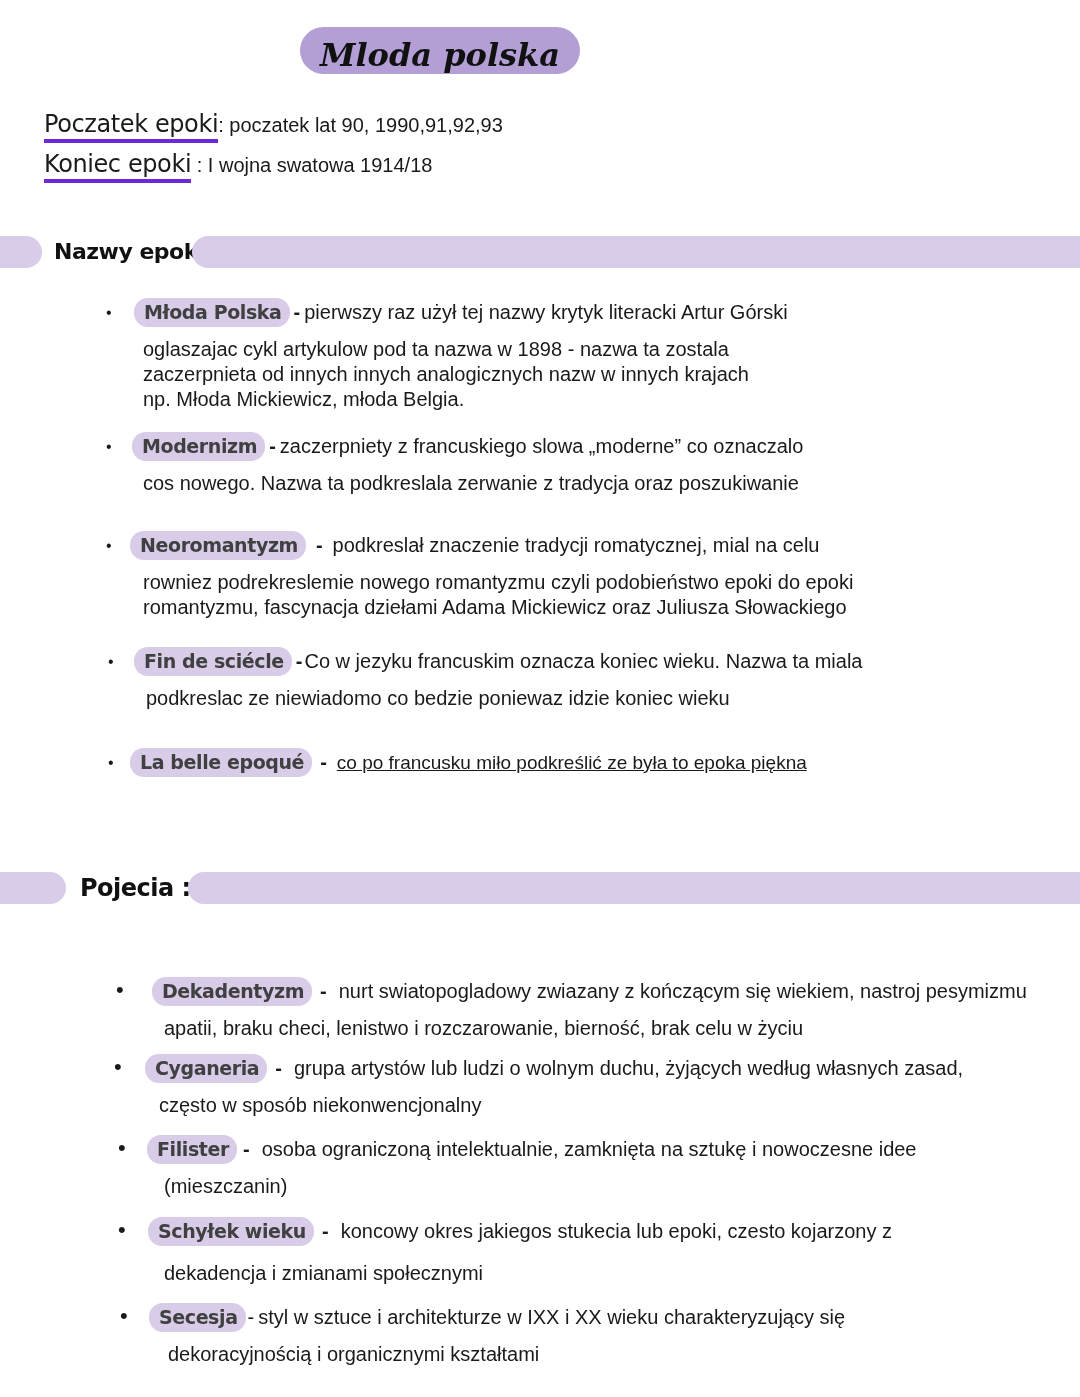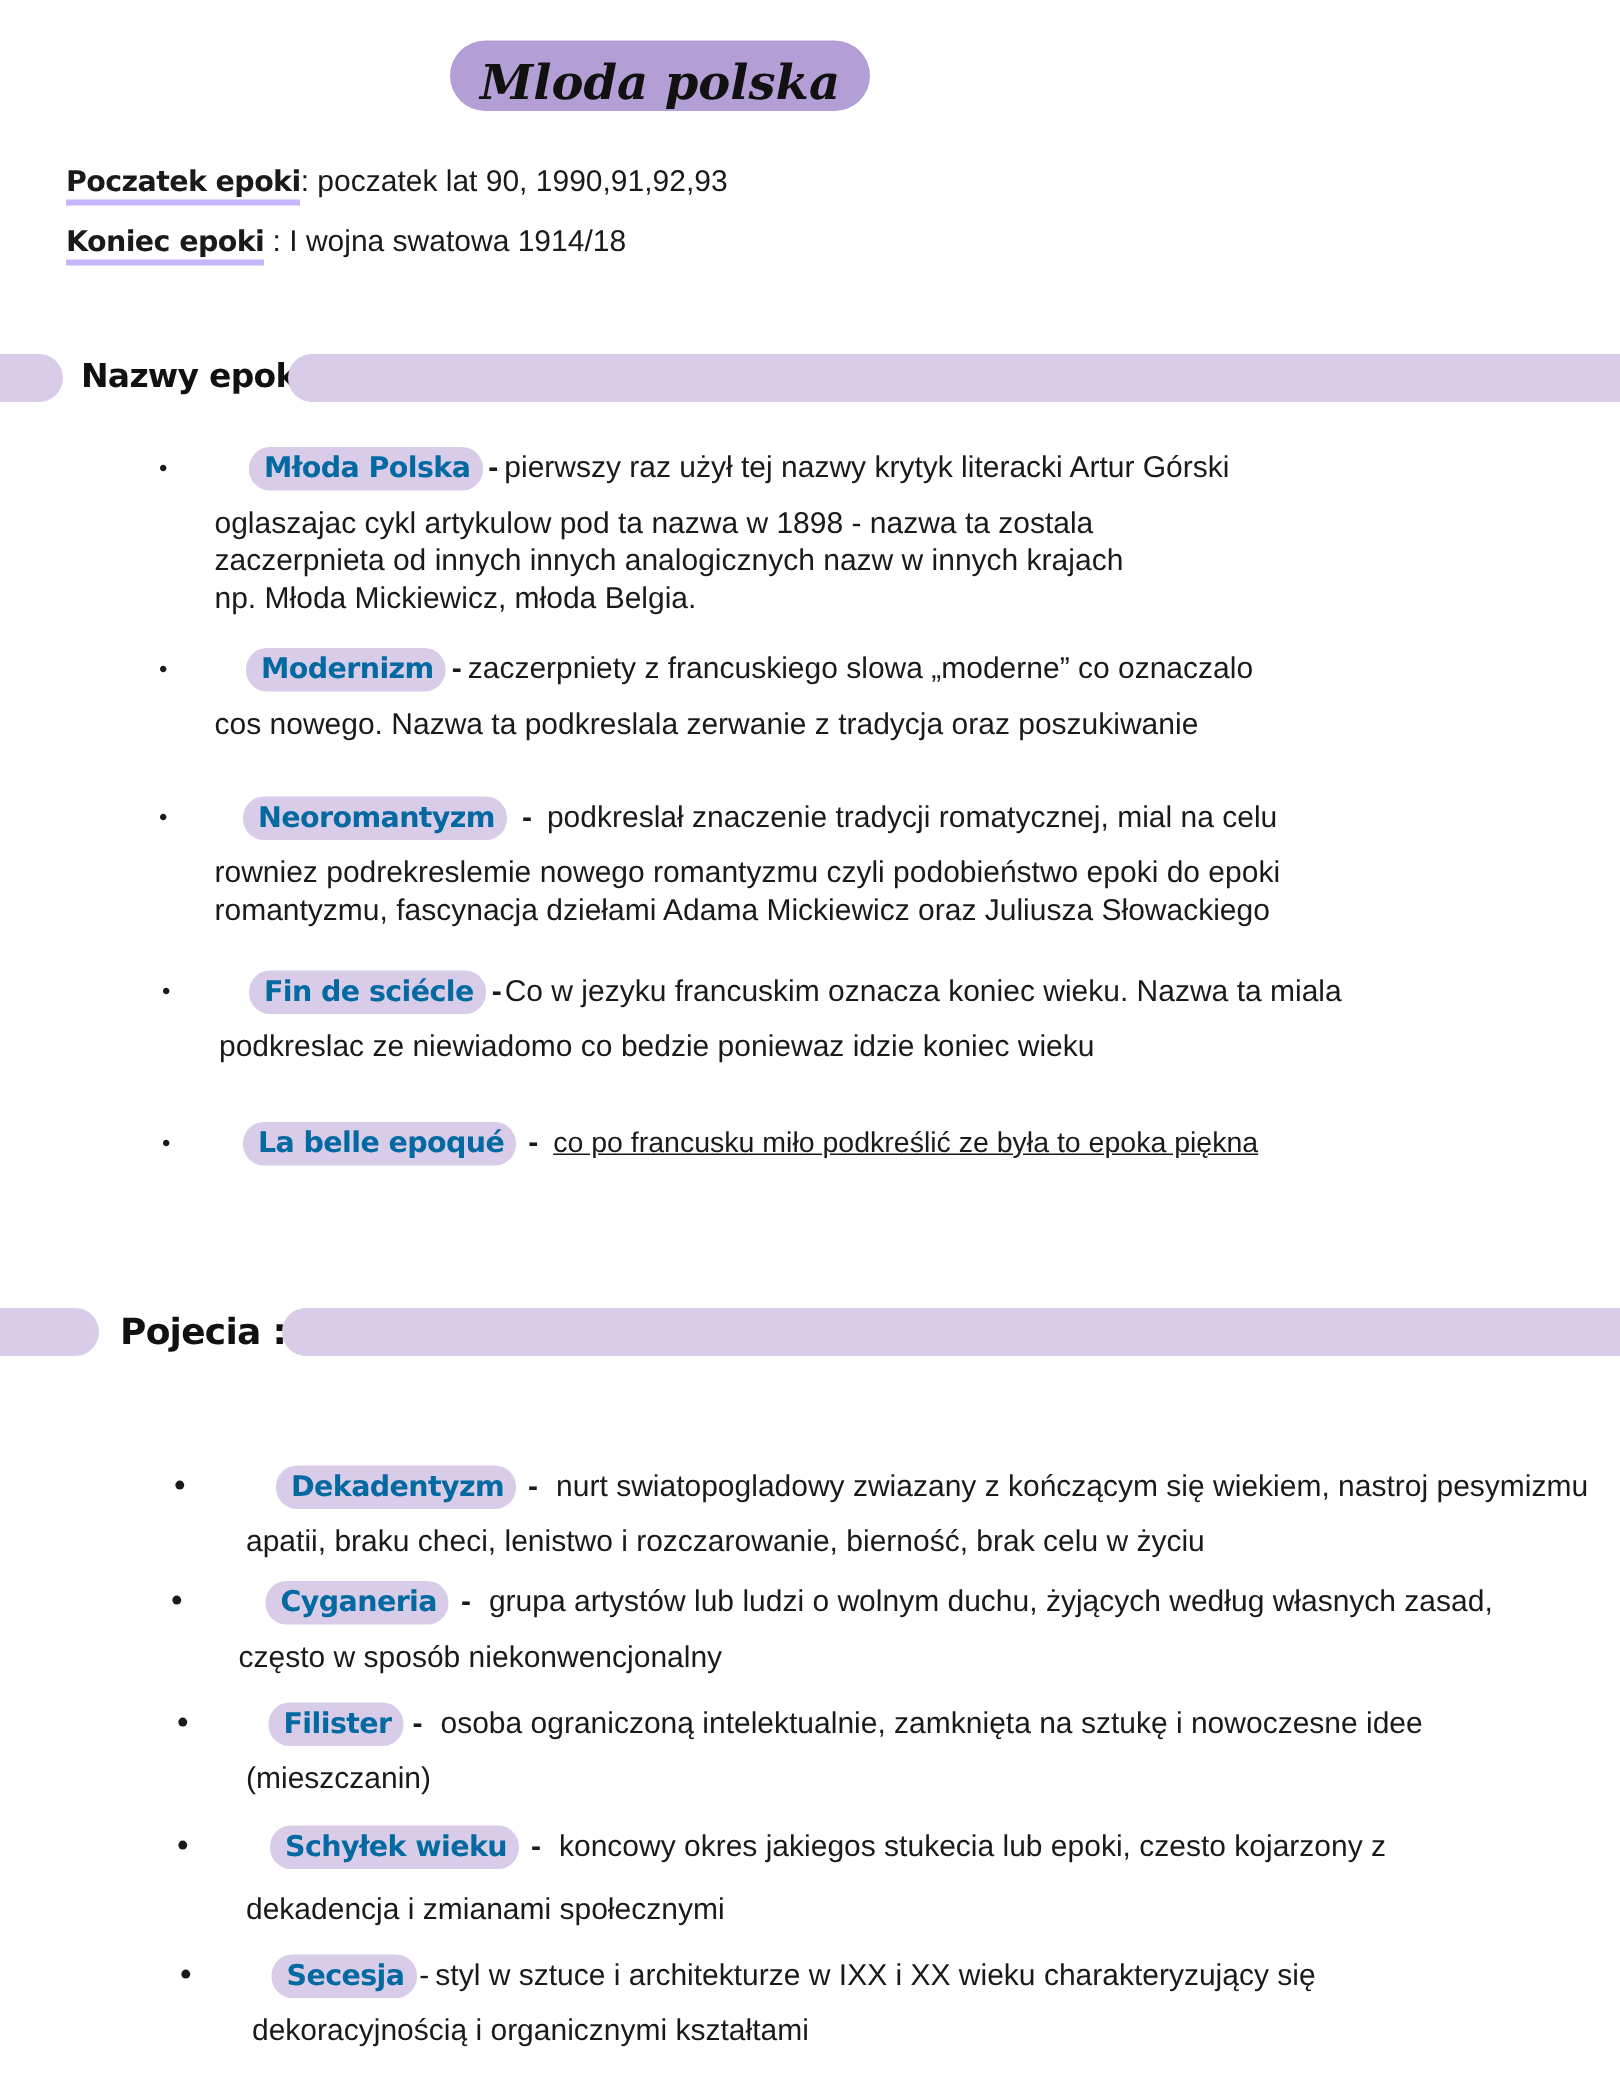--- a/index.html
+++ b/index.html
@@ -13,22 +13,22 @@
     background: #b39fd5; border-radius: 24px;
     display: flex; align-items: flex-end; justify-content: center;
   }
   .title-pill span {
     font-family: "DejaVu Serif", serif; font-style: italic; font-weight: bold;
     font-size: 32px; color: #111;
   }
 
   .meta-row { position: absolute; left: 44px; font-size: 20px; color: #1a1a1a; }
   .meta-row .key {
-    font-family: "DejaVu Sans", sans-serif; font-weight: bold; font-size: 19px;
-    border-bottom: 4px solid #c4b5fd; padding-bottom: 1px; letter-spacing: -0.4px;
+    font-family: "DejaVu Sans", sans-serif; font-weight: normal; font-size: 24px;
+    border-bottom: 4px solid #6d28d9; padding-bottom: 1px; letter-spacing: -0.4px;
   }
 
   .section-bar { position: absolute; left: 0; right: 0; height: 32px; }
   .section-bar .left-cap {
     position: absolute; left: -20px; top: 0; height: 32px;
     background: #d8cce9; border-radius: 0 16px 16px 0;
   }
   .section-bar .right-fill {
     position: absolute; top: 0; right: -20px; height: 32px;
     background: #d8cce9; border-radius: 16px 0 0 16px;
@@ -39,21 +39,21 @@
     letter-spacing: -0.5px;
   }
 
   .item { position: absolute; font-size: 20px; line-height: 25px; color: #1a1a1a; }
   .item .bullet { position: absolute; font-size: 16px; }
   .item .bullet.big { font-size: 22px; }
   .item .head-line { white-space: nowrap; }
   .item .term {
     display: inline-block; background: #d8cce9; border-radius: 14px;
     padding: 2px 8px 2px 10px; font-family: "DejaVu Sans", sans-serif;
-    font-weight: bold; font-size: 19px; letter-spacing: -0.4px; color: #0369a1; margin-left: 32px;
+    font-weight: bold; font-size: 19px; letter-spacing: -0.4px; color: #404040;
   }
   .item .dash { font-weight: bold; margin: 0 4px; }
   .item .cont { display: block; white-space: nowrap; }
 </style>
 </head>
 <body>
 
 <div class="title-pill">
   <span>Mloda polska</span>
 </div>

